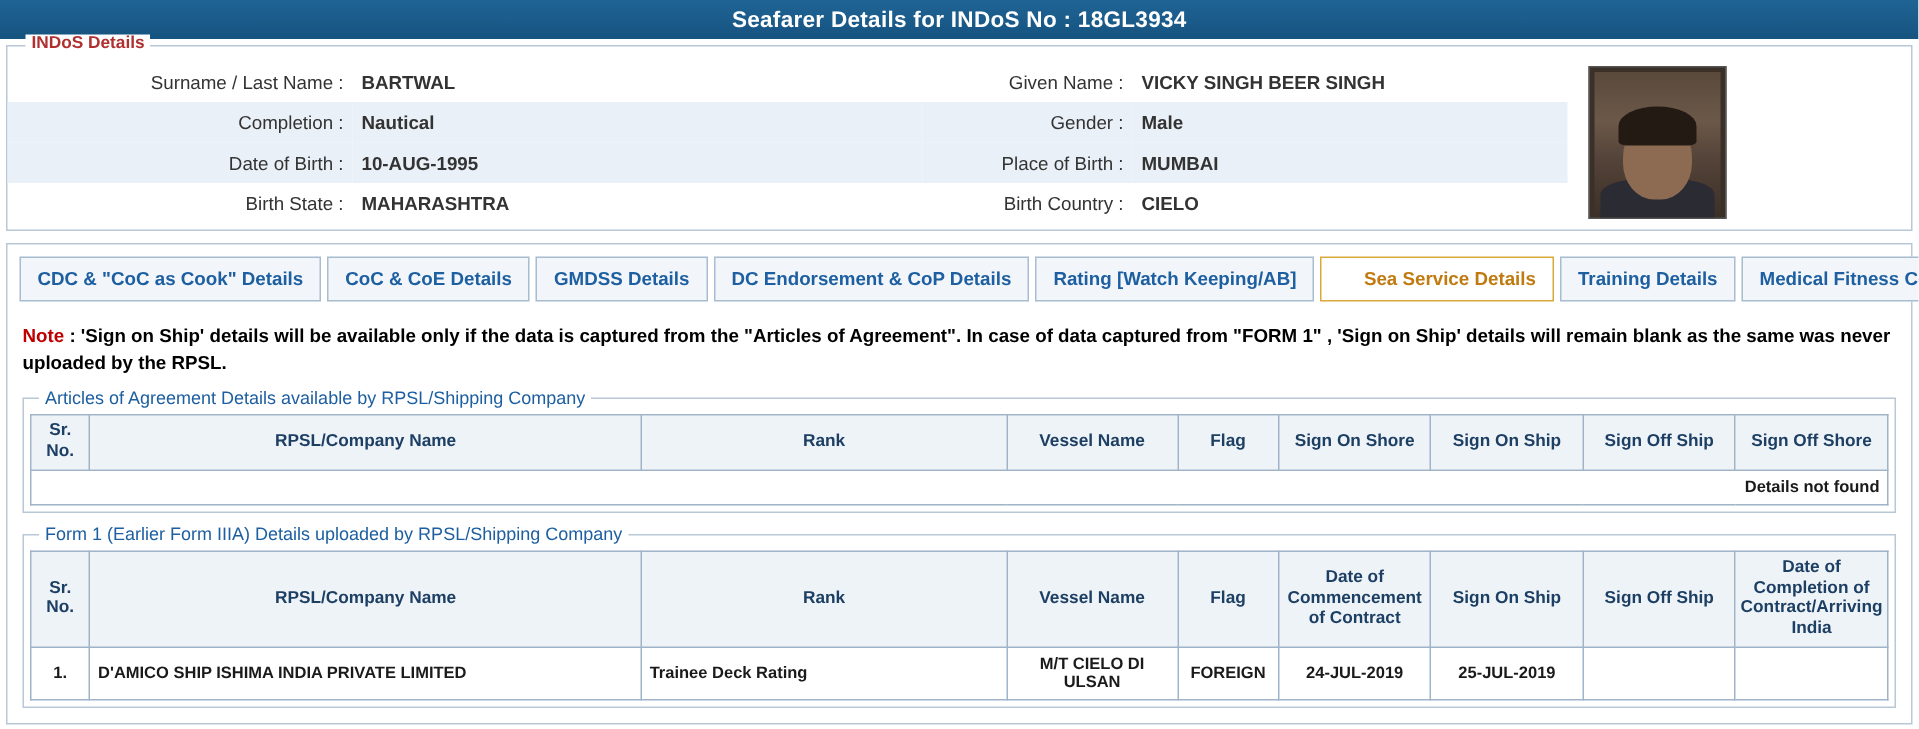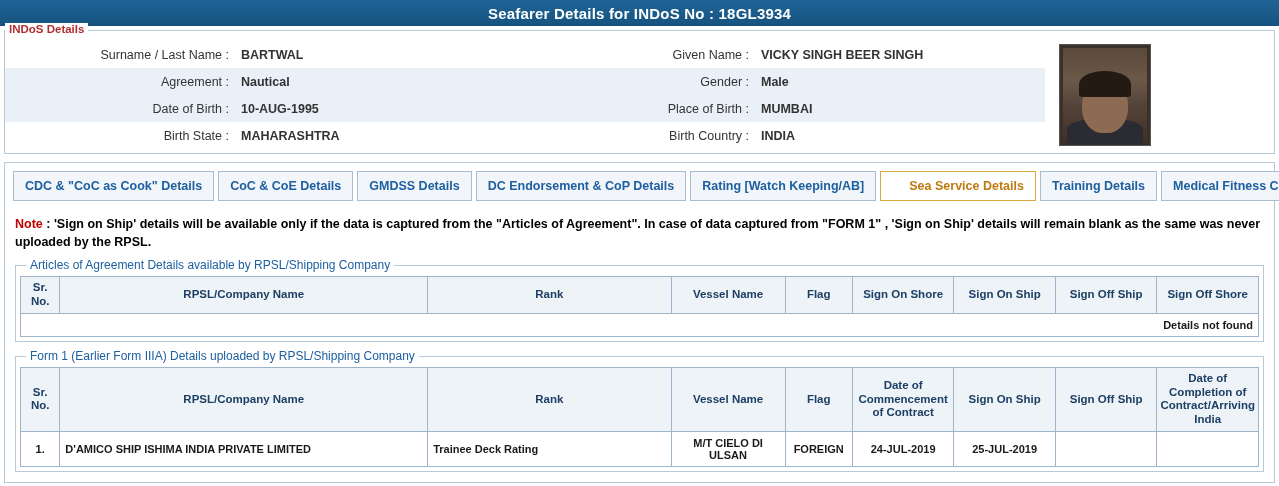--- a/index.html
+++ b/index.html
@@ -30,21 +30,21 @@
   
   .indos-wrap {
     margin: 4px 4px 0 4px;
     border: 1px solid #b9c8d6;
     position: relative;
     padding: 10px 0 4px 0;
     background: #ffffff;
   }
   .legend {
     position: absolute;
-    top: -8px; left: 0;
+    top: -8px; left: 12px;
     background: #ffffff;
     color: #b03030;
     font-size: 11.5px;
     font-weight: bold;
     padding: 0 4px;
   }
   table.indos { width: 100%; border-collapse: collapse; table-layout: fixed; }
   table.indos td { padding: 3px 6px; font-size: 12.5px; vertical-align: middle; }
   .lbl { text-align: right; color: #333; white-space: nowrap; }
   .val { color: #333; font-weight: bold; }
@@ -196,36 +196,36 @@
         <td rowspan="4">
           <div class="photo-box">
             <div class="photo-inner"></div>
             <div class="photo-body"></div>
             <div class="photo-face"></div>
             <div class="photo-hair"></div>
           </div>
         </td>
       </tr>
       <tr class="row-alt">
-        <td class="lbl">Agreement :</td>
+        <td class="lbl">Completion :</td>
         <td class="val">Nautical</td>
         <td class="lbl">Gender :</td>
         <td class="val">Male</td>
       </tr>
       <tr class="row-alt">
         <td class="lbl">Date of Birth :</td>
         <td class="val">10-AUG-1995</td>
         <td class="lbl">Place of Birth :</td>
         <td class="val">MUMBAI</td>
       </tr>
       <tr>
         <td class="lbl">Birth State :</td>
         <td class="val">MAHARASHTRA</td>
         <td class="lbl">Birth Country :</td>
-        <td class="val">INDIA</td>
+        <td class="val">CIELO</td>
       </tr>
     </tbody>
       </table>
   </div>
 
   <div class="card">
 
     <div class="tabs">
       <div class="tab">CDC &amp; "CoC as Cook" Details</div>
       <div class="tab">CoC &amp; CoE Details</div>

